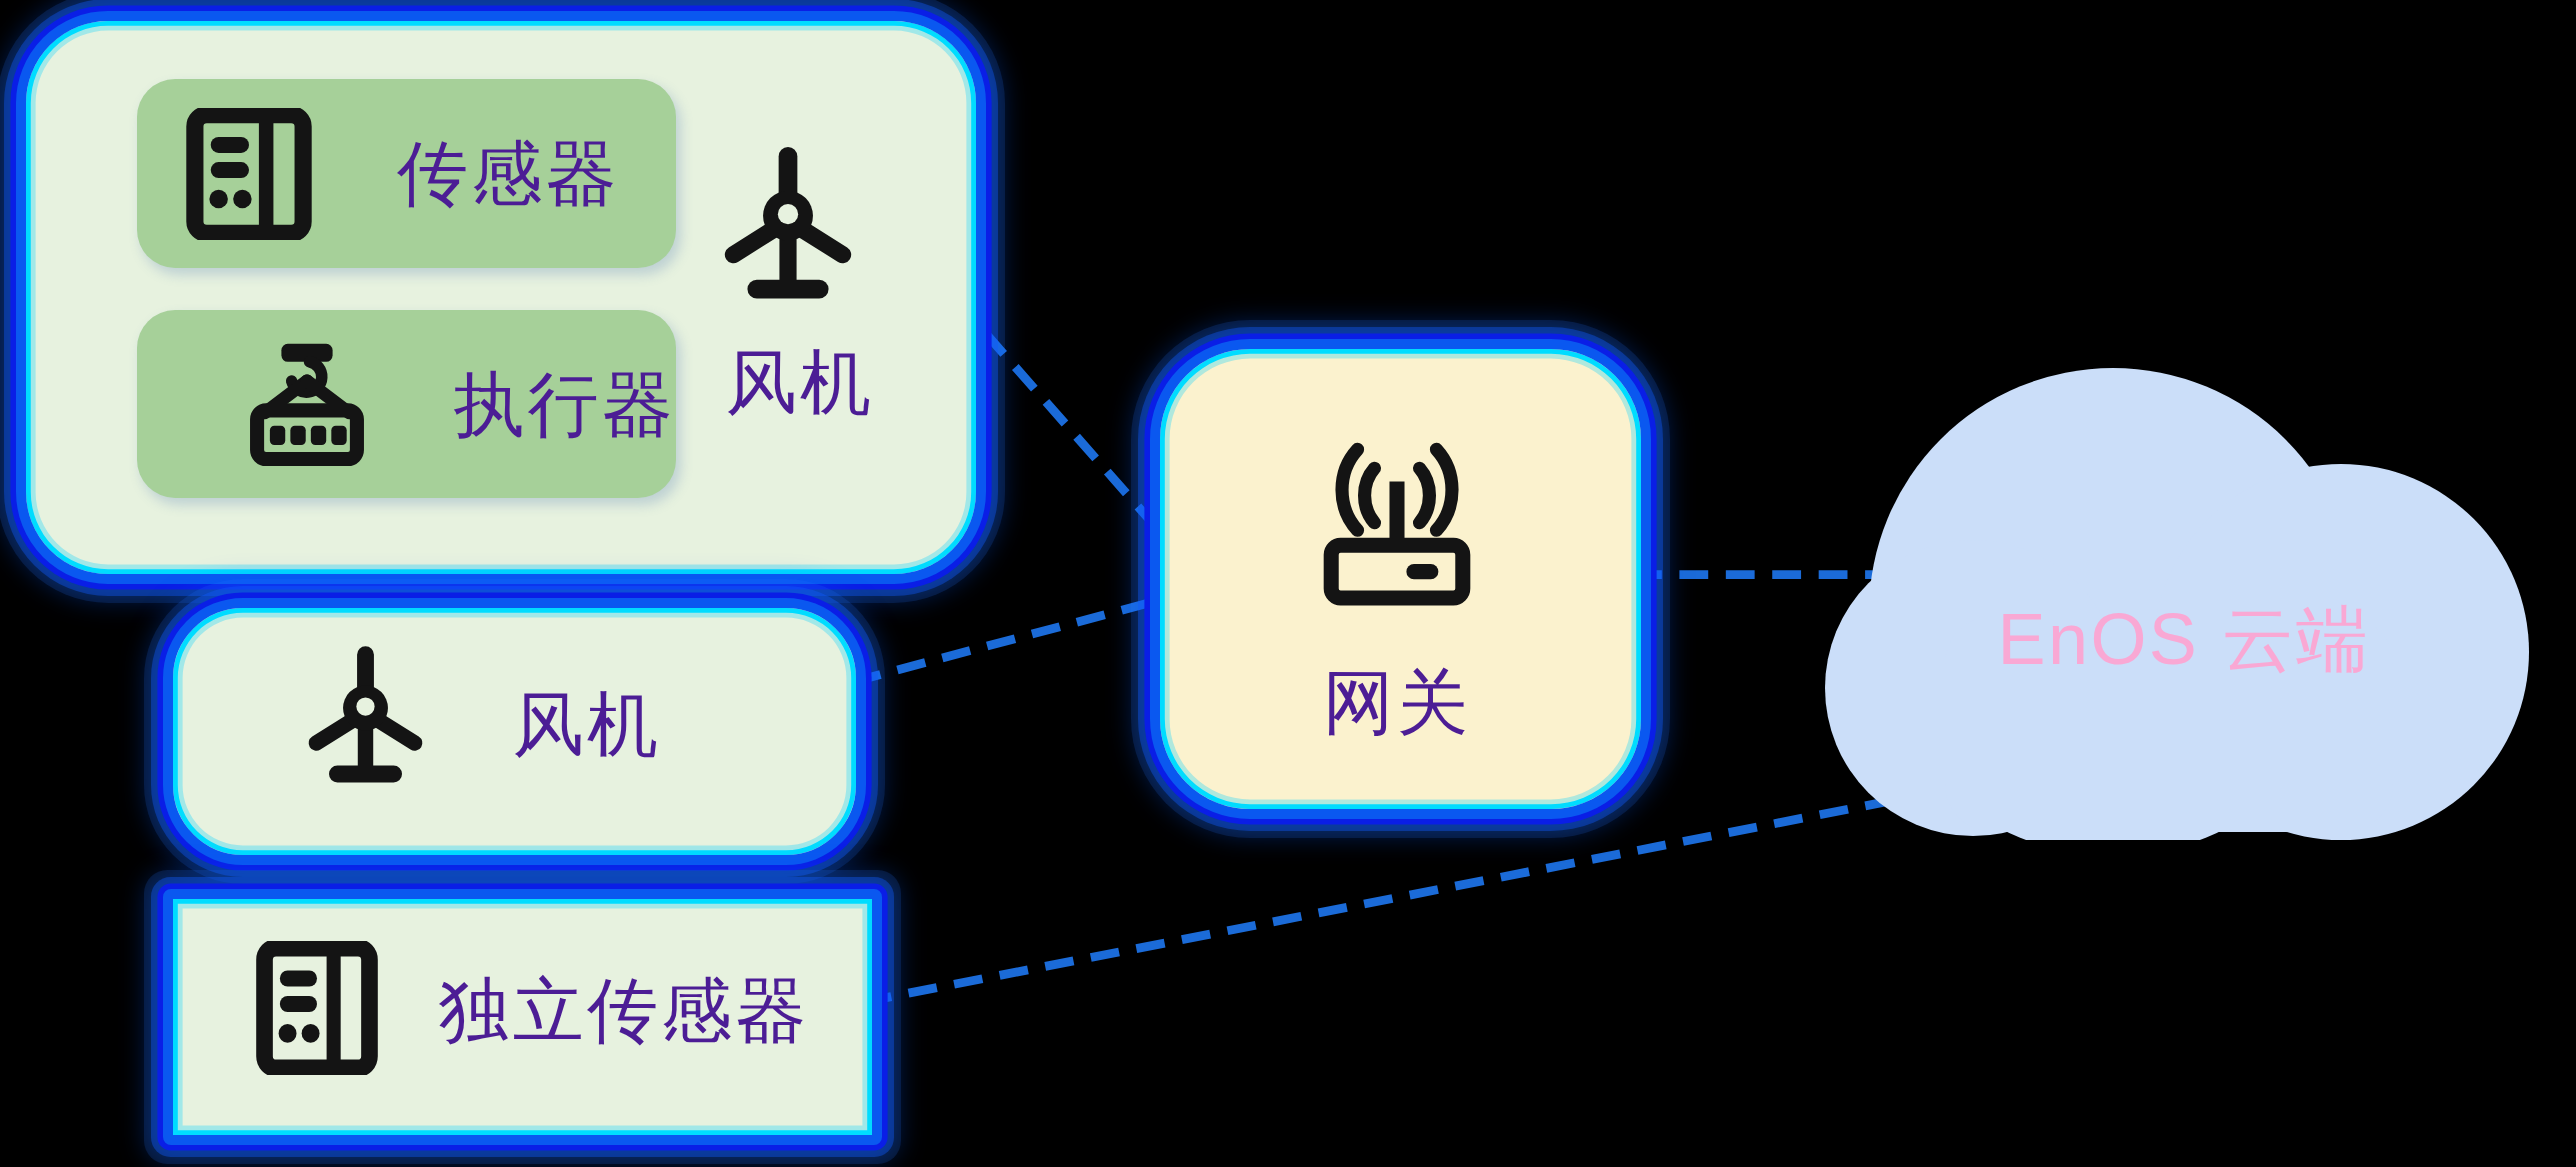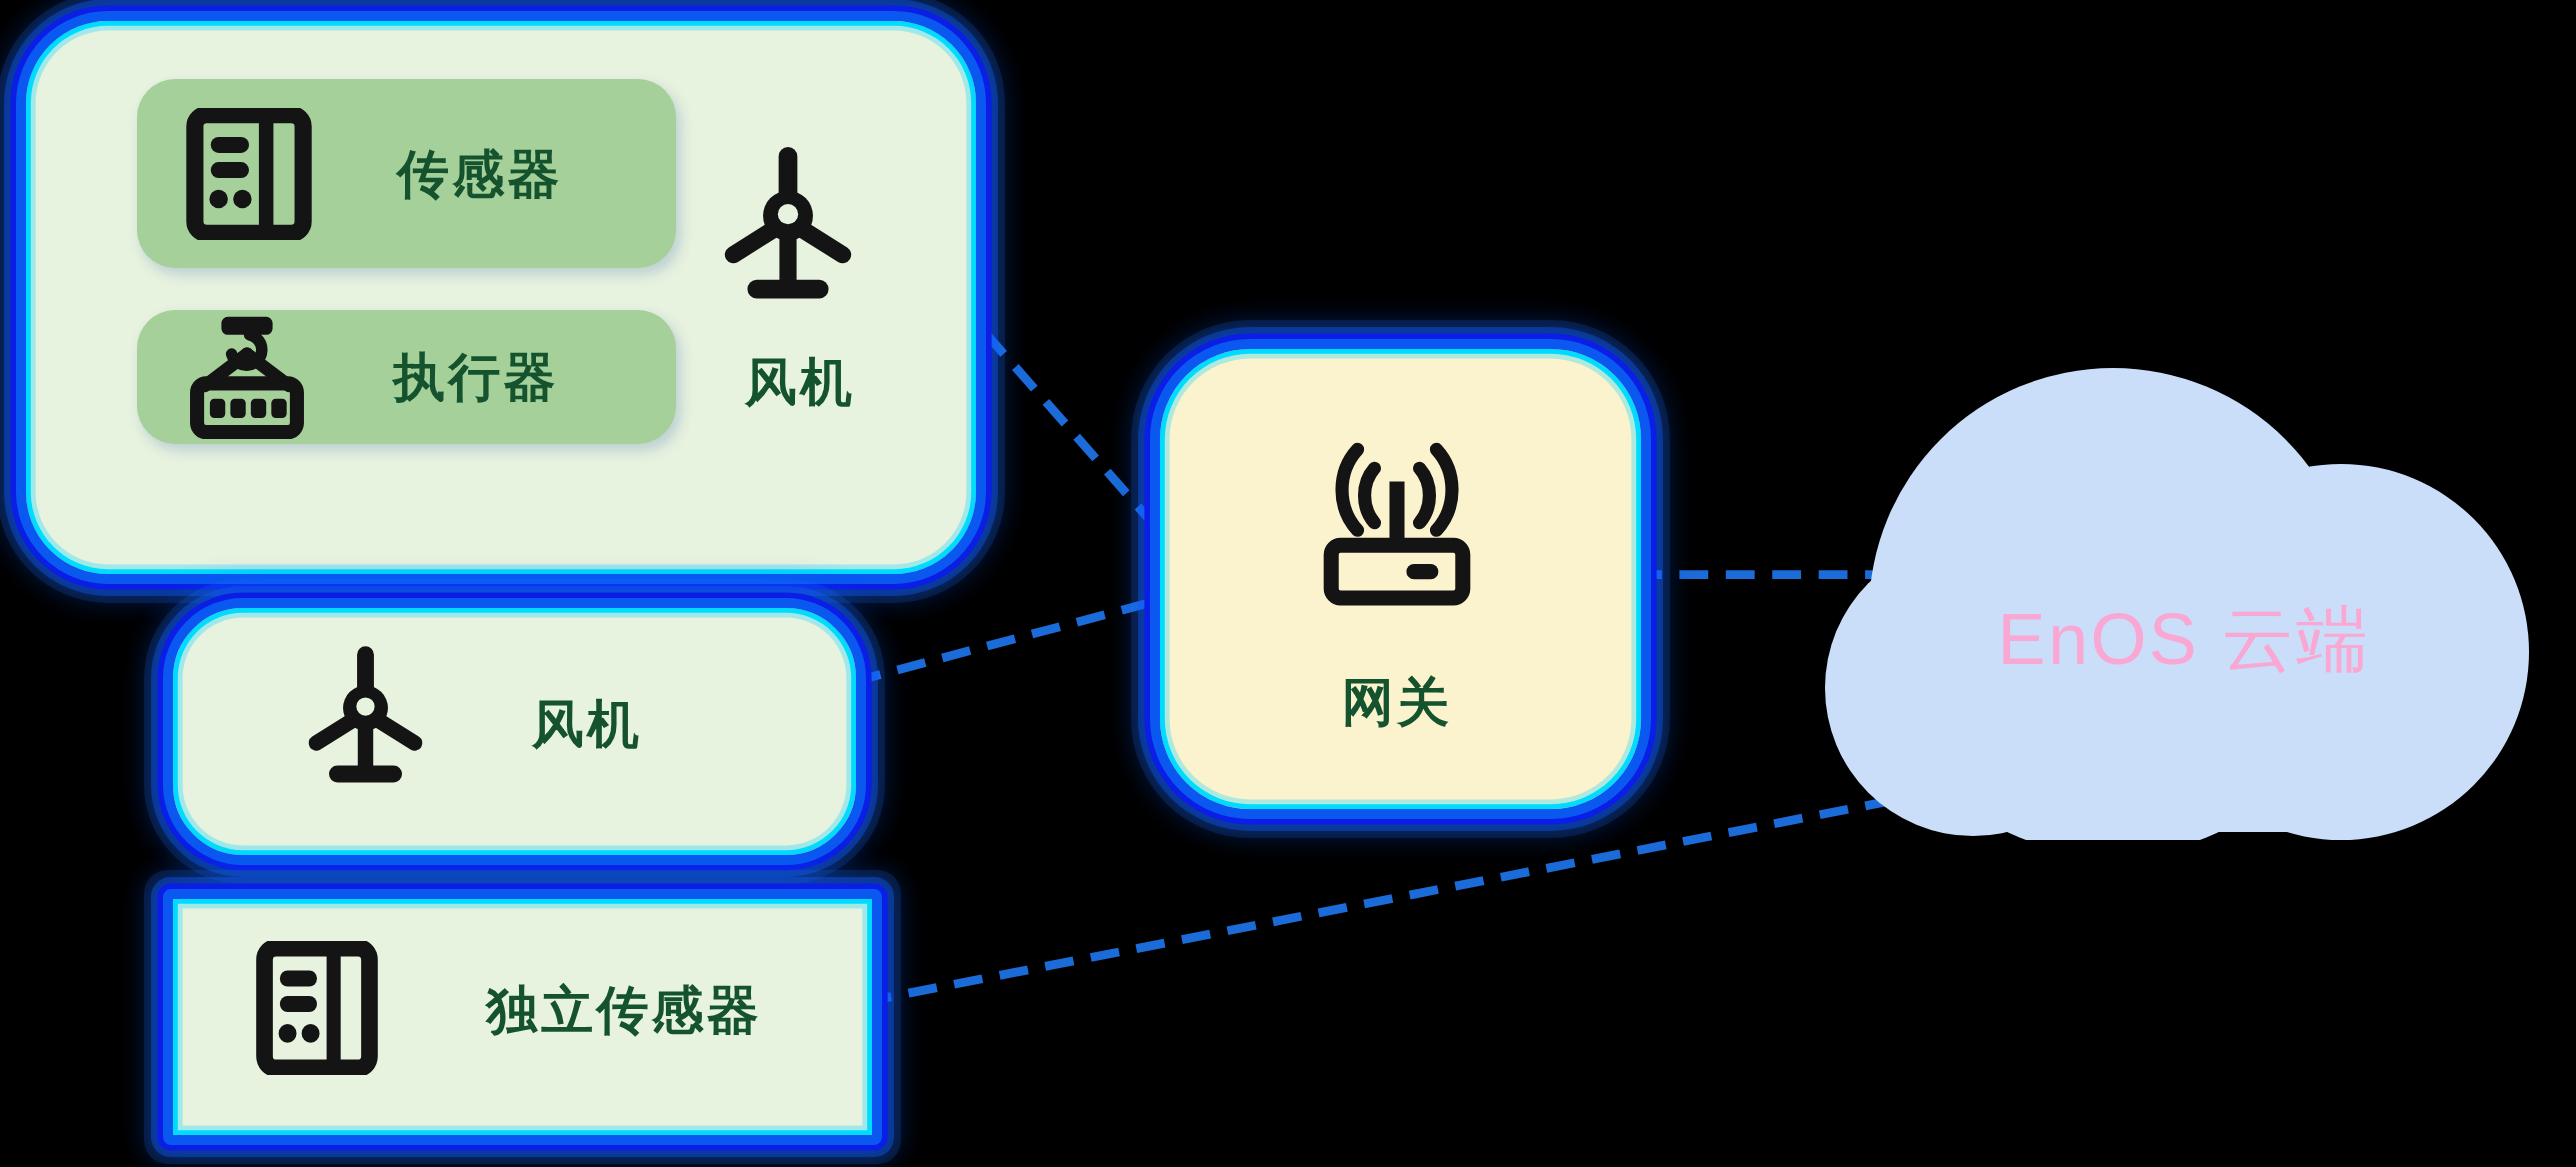--- a/index.html
+++ b/index.html
@@ -36,31 +36,30 @@
 
   .chip{
     position:absolute;
     border-radius:38px;
     background:#A6D099;
     display:flex;align-items:center;
     padding-left:46px;gap:82px;
     box-shadow:4.8px 6.4px 11.2px rgba(100,135,185,.30);
   }
   .chip-sensor{left:111px;top:58px;width:493px;height:189px;}
-  .chip-actuator{left:111px;top:289px;width:493px;height:134px;}
+  .chip-actuator{left:111px;top:289px;width:493px;height:188px;justify-content:flex-end;}
 
   .cjk-label{
     position:absolute;
-    color:#14532d;
-    font-size:52px;
+    color:#4c1d95;
+    font-size:71px;
     line-height:1;
     white-space:nowrap;
     transform:translate(-50%,-50%);
     letter-spacing:3.2px;
-    font-weight:bold;
   }
   .chip .cjk-label{position:static;transform:none;}
 
   .icon-wrap{position:absolute;line-height:0;}
   .cloud-wrap{position:absolute;left:1785px;top:352px;width:784px;height:488px;z-index:2;}
   .cloud-fill{fill:#CBDEF9;}
   .cloud-text{
     position:absolute;left:399px;top:288px;
     transform:translate(-50%,-50%);
     font-size:72px;color:#f9a8d4;white-space:nowrap;letter-spacing:2.4px;

